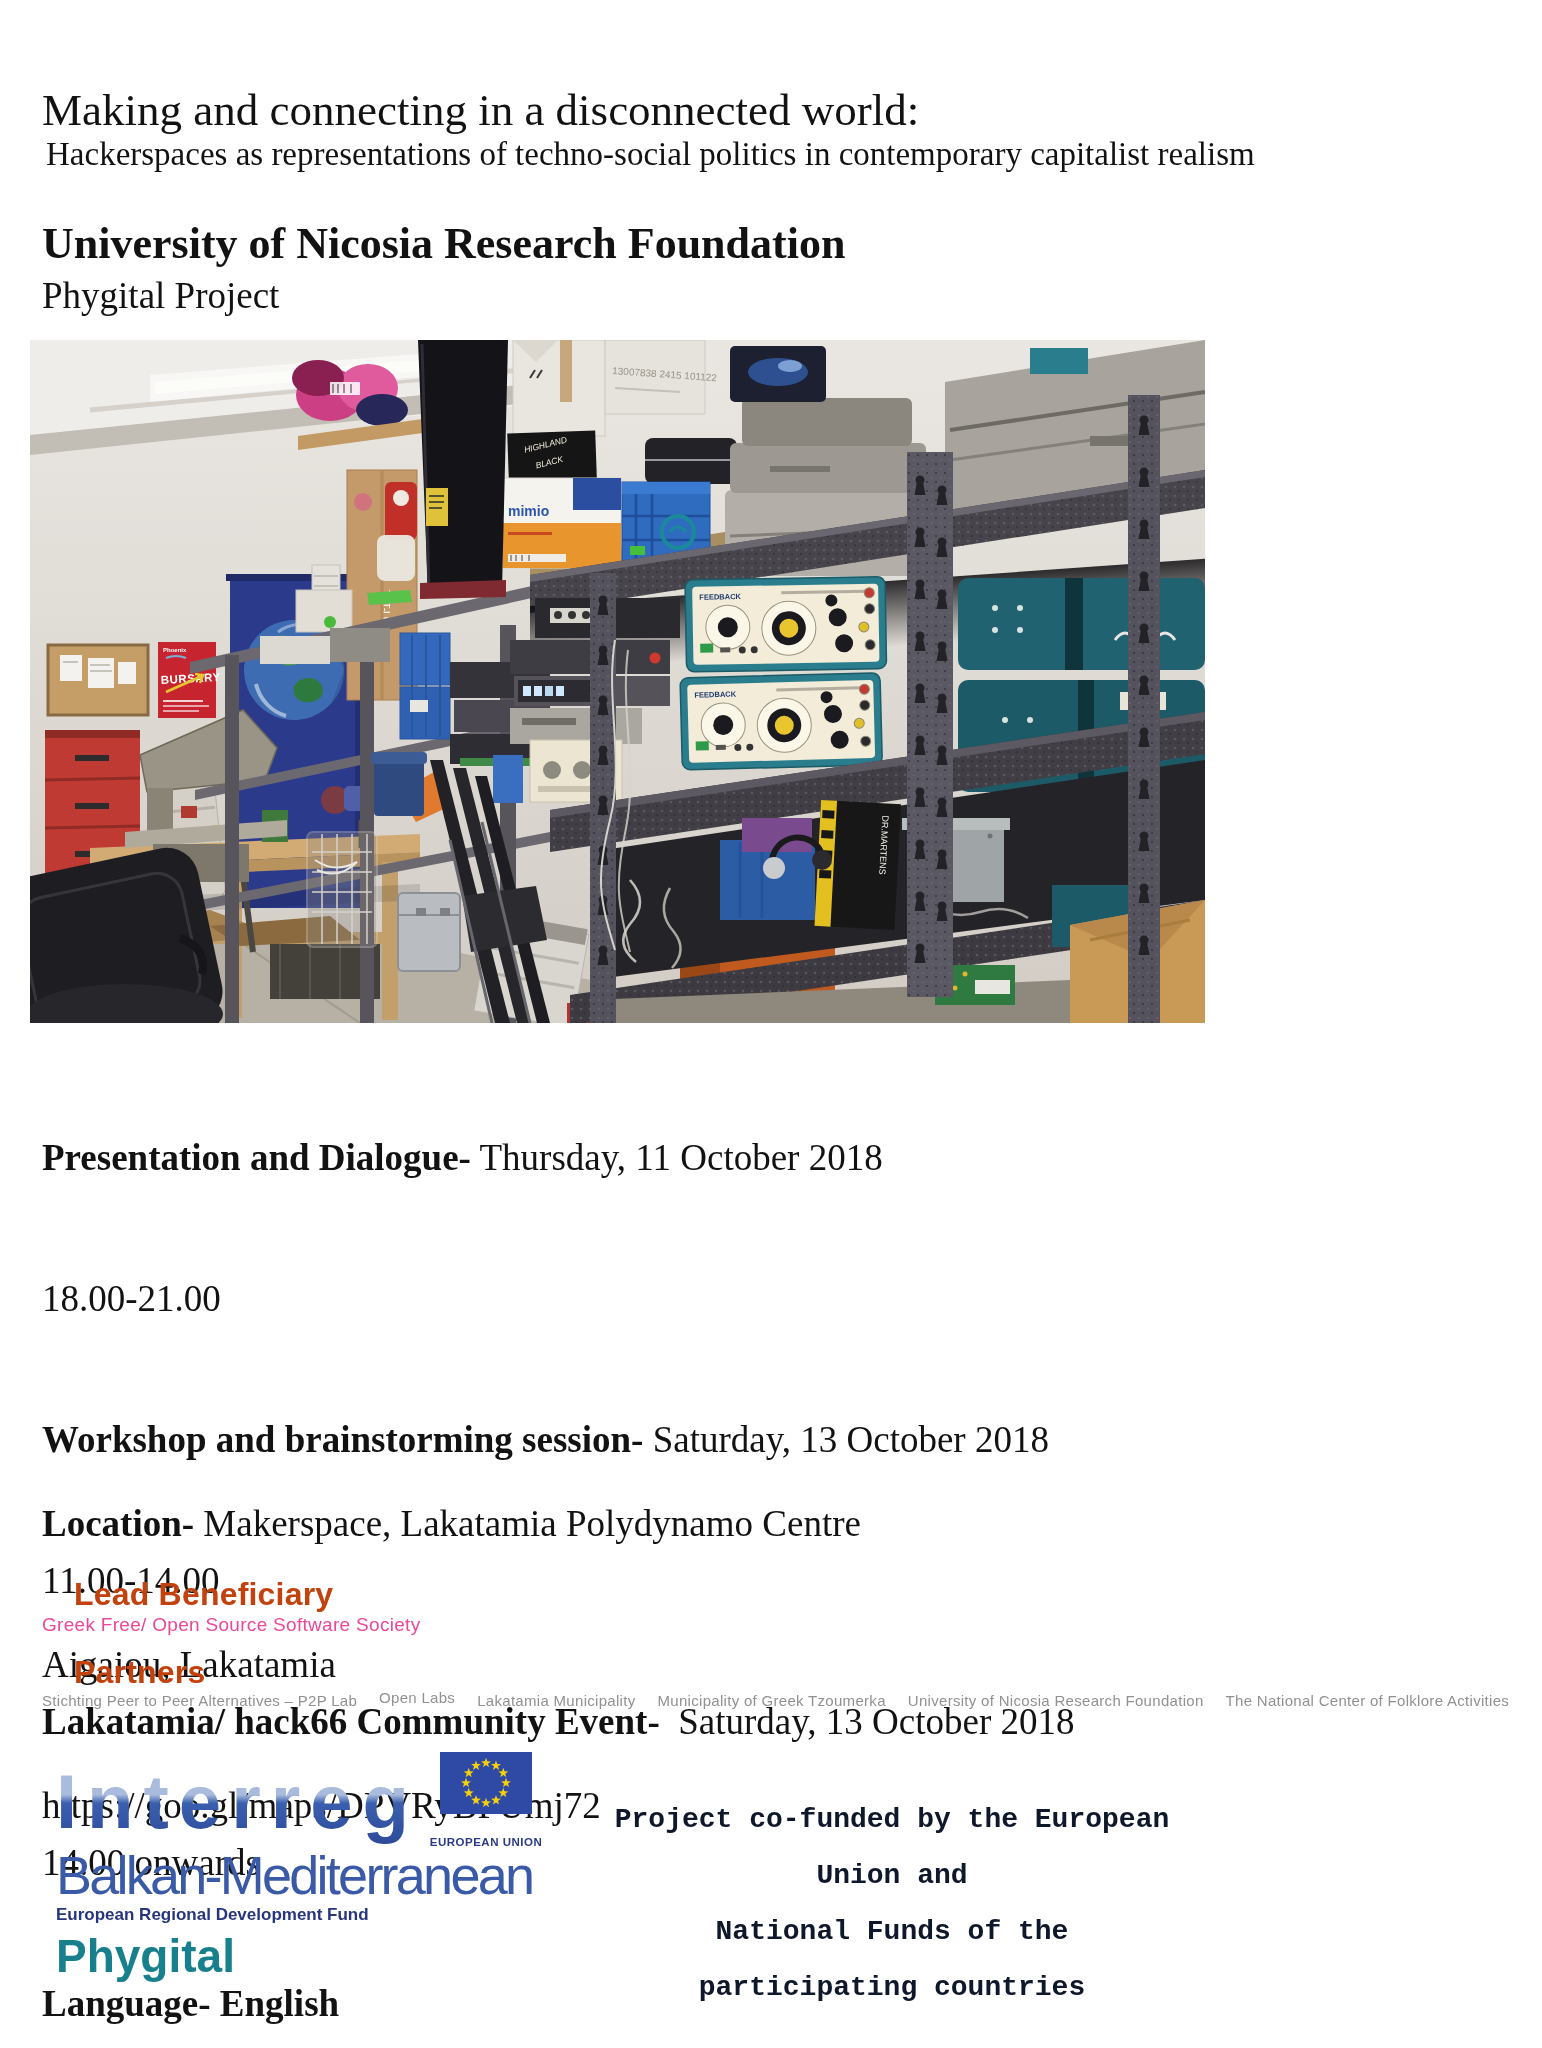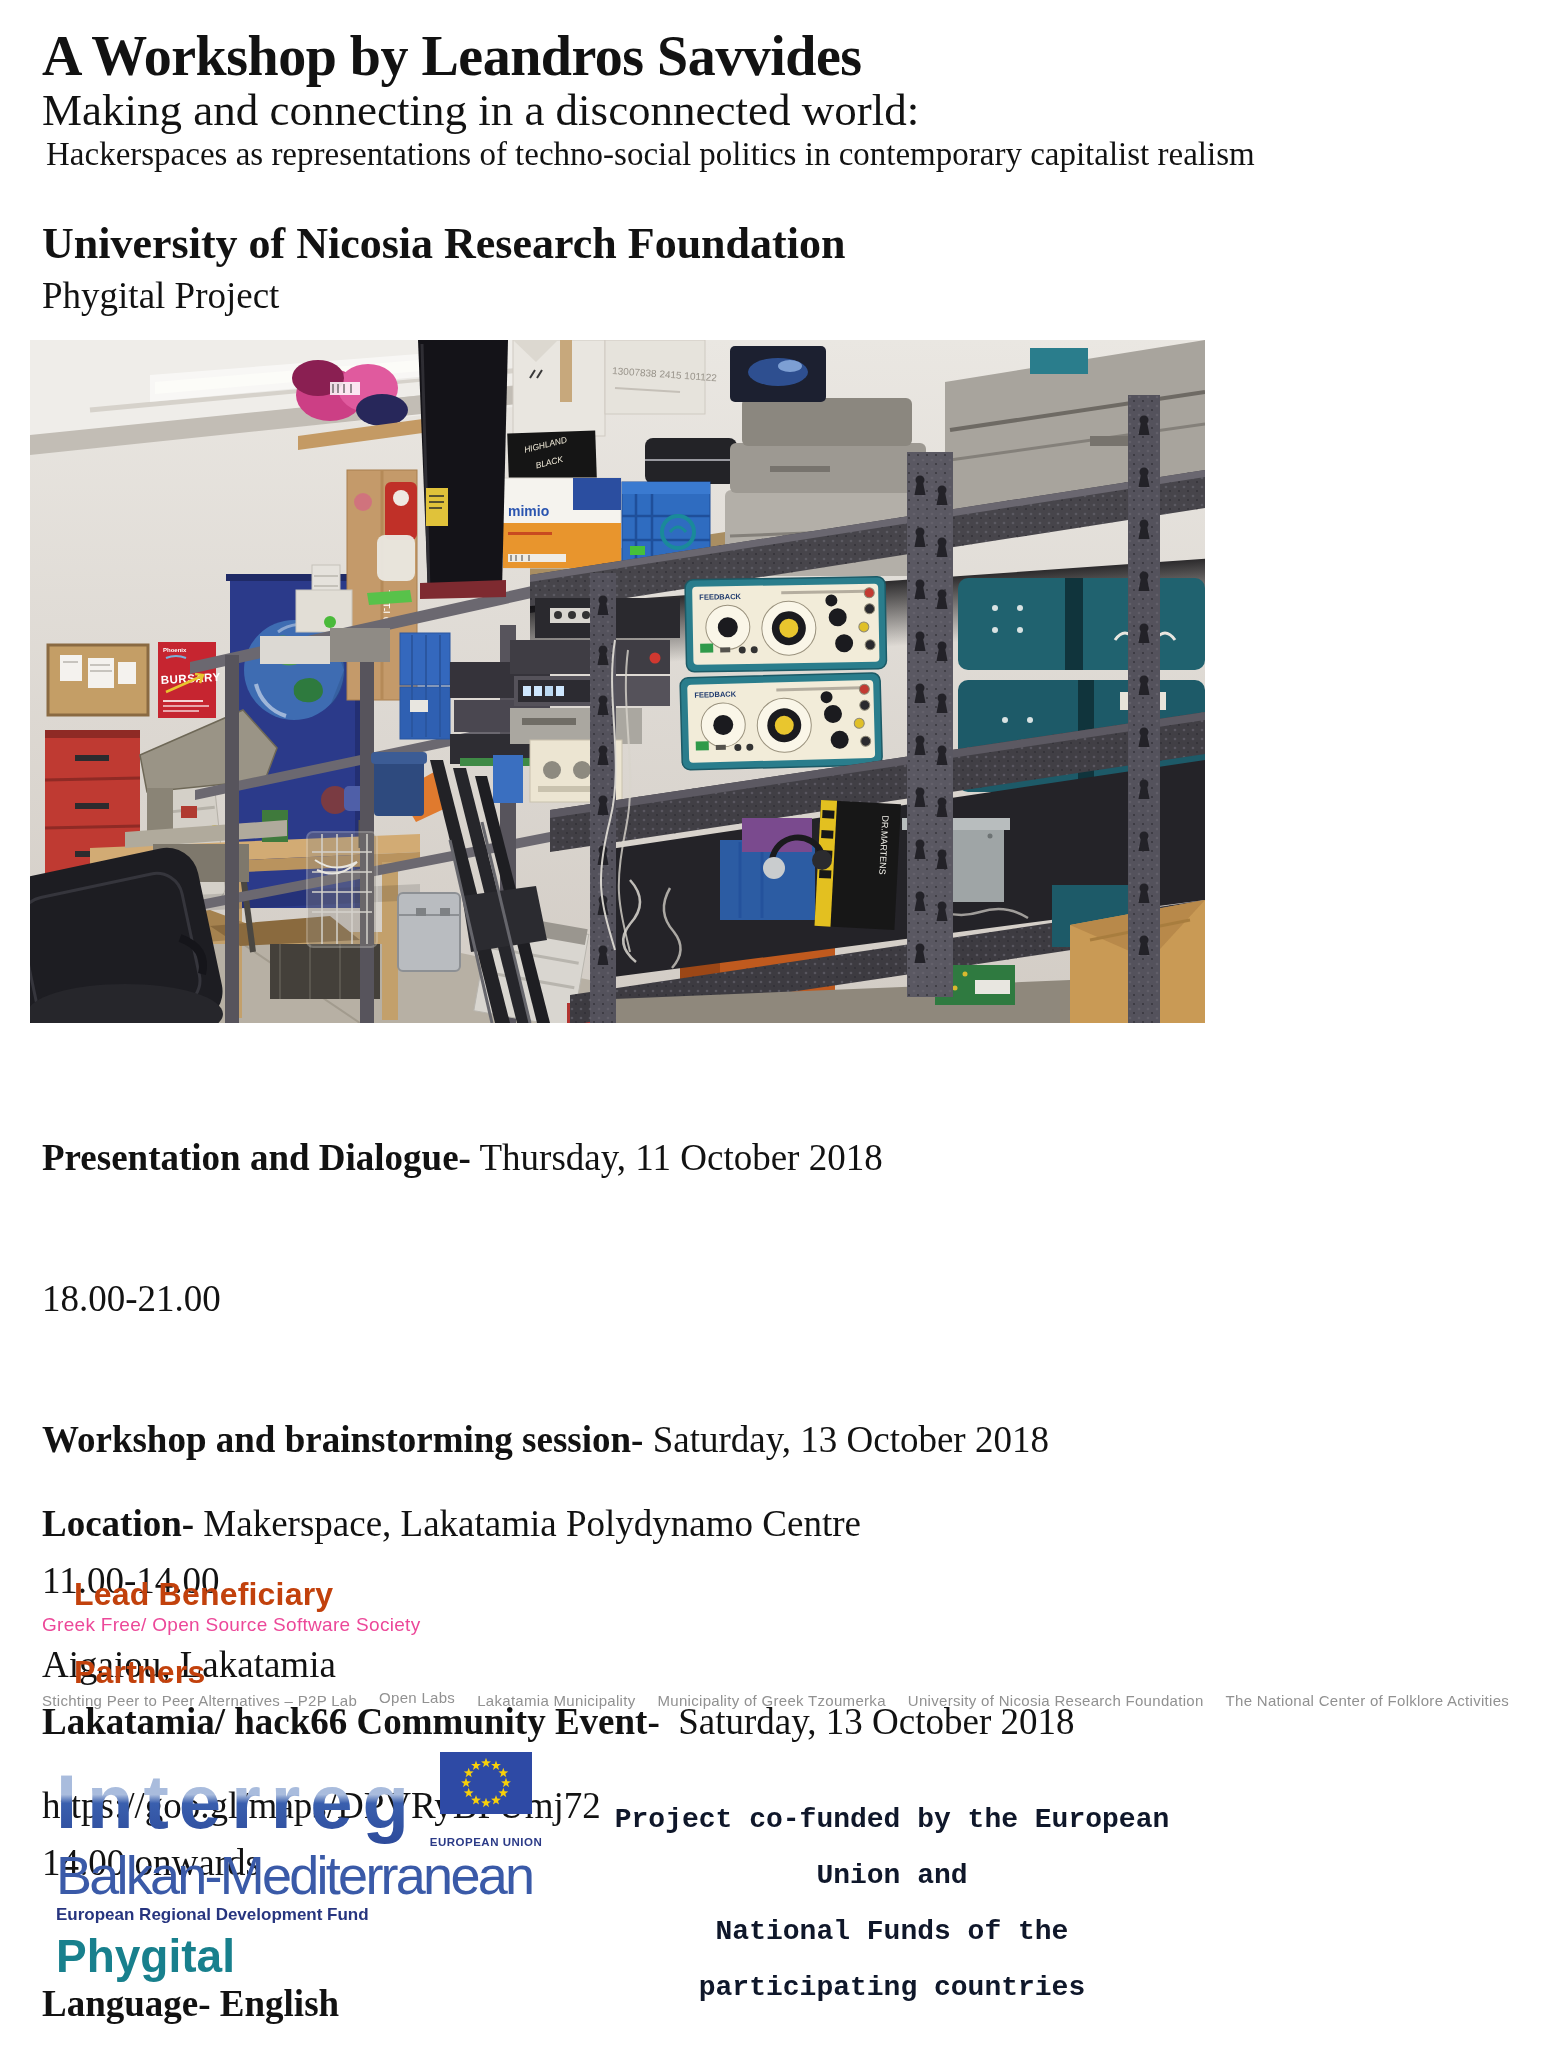--- a/index.html
+++ b/index.html
@@ -25,21 +25,20 @@
   .partnersrow .p2{margin-top:-3px;}
   .cofunded{left:612px;top:1792px;width:560px;text-align:center;font-family:Liberation Mono, monospace;
             font-weight:700;color:#0f172a;font-size:28px;line-height:56px;}
   svg text{font-family:"Liberation Sans", sans-serif;}
 </style>
 </head>
 <body>
 
 <div class="page">
 
-  <div class="abs title">A Workshop by Leandros Savvides</div>
   <div class="abs subtitle">Making and connecting in a disconnected world:</div>
   <div class="abs tagline">Hackerspaces as representations of techno-social politics in contemporary capitalist realism</div>
   <div class="abs org">University of Nicosia Research Foundation</div>
   <div class="abs projline">Phygital Project</div>
 
   <div class="abs photo">
   <svg width="1175" height="683" viewBox="0 0 1175 683" xmlns="http://www.w3.org/2000/svg">
     <defs>
       <linearGradient id="wallg" x1="0" y1="0" x2="0" y2="1">
         <stop offset="0" stop-color="#eae7e2"></stop>

